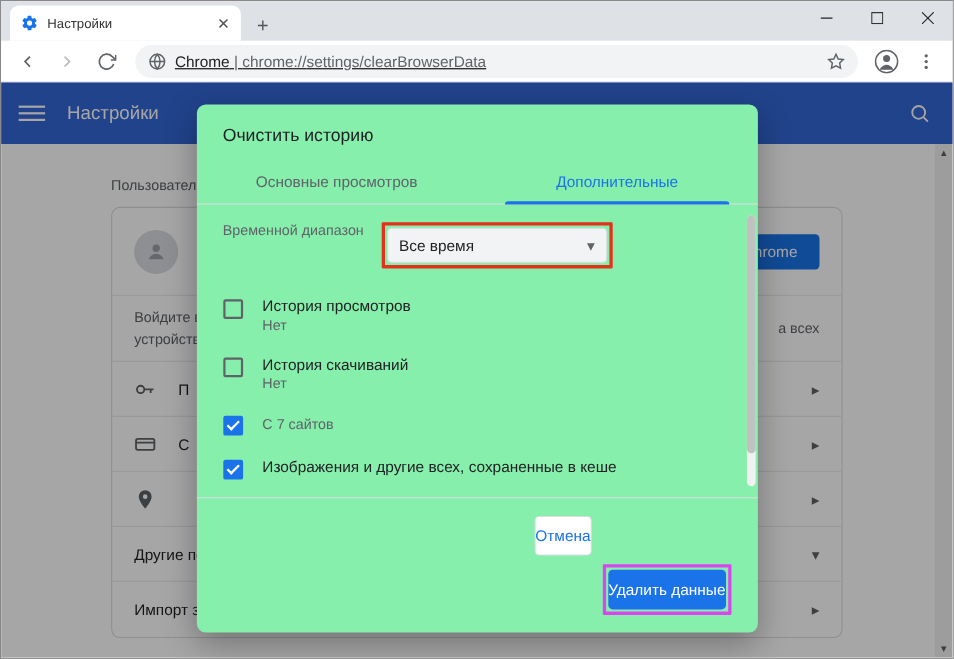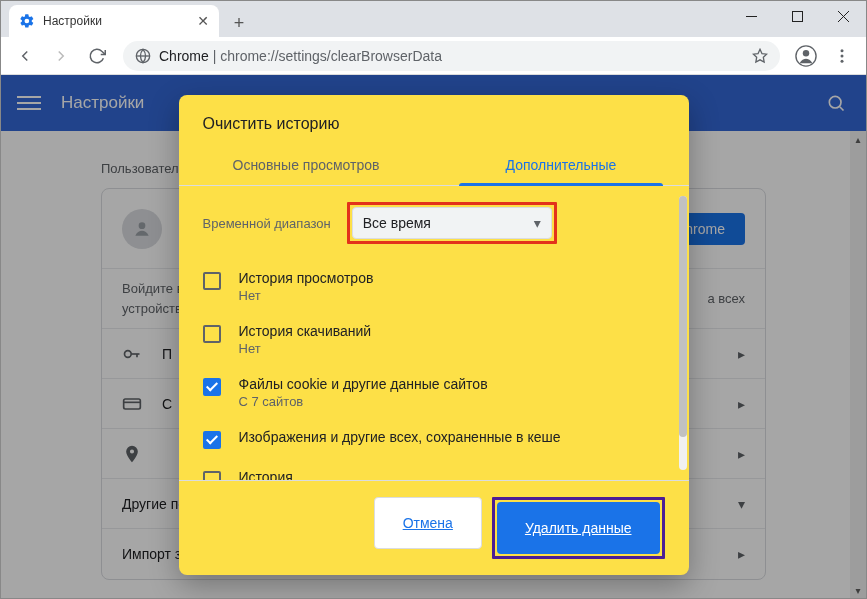--- a/index.html
+++ b/index.html
@@ -13,21 +13,21 @@
   .tab-close { font-size: 14px; color: #555; }
   .newtab { width: 28px; height: 28px; display: flex; align-items: center; justify-content: center; color: #555; font-size: 18px; margin-left: 6px; }
   .win-controls { position: absolute; right: 0; top: 0; display: flex; }
   .win-btn { width: 46px; height: 30px; display: flex; align-items: center; justify-content: center; color: #222; }
   .win-btn svg { width: 11px; height: 11px; }
 
   
   .toolbar { height: 38px; background: #fff; display: flex; align-items: center; padding: 0 8px; gap: 4px; border-bottom: 1px solid #ddd; }
   .tool-btn { width: 32px; height: 32px; display: flex; align-items: center; justify-content: center; color: #5f6368; border-radius: 50%; }
   .tool-btn.disabled { color: #bbb; }
-  .omnibox { flex: 1; height: 30px; background: #f1f3f4; border-radius: 15px; display: flex; align-items: center; padding: 0 12px; gap: 8px; margin: 0 6px; }
+  .omnibox { flex: 1; height: 30px; background: #f1f3f4; border-radius: 15px; display: flex; align-items: center; padding: 0 12px; gap: 8px; margin: 0 6px; text-decoration: underline; }
   .omni-icon { width: 16px; height: 16px; color: #5f6368; }
   .omni-text { font-size: 14px; color: #5f6368; }
   .omni-text .chrome { color: #202124; }
   .omni-star { color: #5f6368; margin-left: auto; }
 
   
   .settings-header { height: 56px; background: #3367d6; display: flex; align-items: center; padding: 0 16px; color: #fff; position: relative; }
   .hamburger { width: 24px; height: 24px; display: flex; flex-direction: column; justify-content: center; gap: 4px; margin-right: 20px; }
   .hamburger span { height: 2px; background: #fff; }
   .settings-title { font-size: 17px; font-weight: 400; }
@@ -42,44 +42,44 @@
   .bg-row-top { height: 80px; }
   .bg-avatar { width: 40px; height: 40px; background: #dadce0; border-radius: 50%; display: flex; align-items: center; justify-content: center; }
   .bg-avatar svg { width: 20px; height: 20px; fill: #9aa0a6; }
   .bg-sync-btn { margin-left: auto; background: #1a73e8; color: #fff; padding: 8px 20px; border-radius: 4px; font-size: 14px; }
   .bg-row-icon { width: 20px; color: #5f6368; }
   .bg-chevron { margin-left: auto; color: #5f6368; }
   .bg-sync-desc { font-size: 13px; color: #5f6368; line-height: 1.5; }
 
   
   .overlay { position: absolute; top: 74px; left: 0; right: 0; bottom: 0; background: rgba(0,0,0,0.35); display: flex; justify-content: center; }
-  .dialog { width: 510px; background: #fde047; border-radius: 8px; margin-top: 20px; height: 480px; display: flex; flex-direction: column; box-shadow: 0 10px 30px rgba(0,0,0,0.3); }
+  .dialog { width: 510px; background: #86efac; border-radius: 8px; margin-top: 20px; height: 480px; display: flex; flex-direction: column; box-shadow: 0 10px 30px rgba(0,0,0,0.3); }
   .dialog-title { font-size: 16px; color: #202124; padding: 20px 24px 14px; }
   .dialog-tabs { display: flex; border-bottom: 1px solid #dadce0; }
   .dialog-tab { flex: 1; text-align: center; padding: 10px 0 12px; font-size: 14px; color: #5f6368; position: relative; }
   .dialog-tab.active { color: #1a73e8; }
   .dialog-tab.active::after { content: ""; position: absolute; bottom: -1px; left: 10%; right: 10%; height: 3px; background: #1a73e8; border-radius: 3px 3px 0 0; }
   .dialog-body { flex: 1; overflow: hidden; position: relative; padding: 0 24px; }
-  .time-row { display: flex; align-items: center; gap: 16px; padding: 16px 0; }
+  .time-row { display: flex; align-items: flex-start; gap: 16px; padding: 16px 0; }
   .time-label { font-size: 13px; color: #5f6368; }
   .time-select-wrap { border: 3px solid #e3321b; padding: 2px; border-radius: 1px; }
   .time-select { width: 200px; height: 32px; border: 1px solid #dadce0; border-radius: 4px; display: flex; align-items: center; padding: 0 10px; font-size: 14px; color: #202124; background: #f1f3f4; justify-content: space-between; }
   .check-list { }
   .check-item { display: flex; gap: 18px; padding: 10px 0; }
   .checkbox { width: 18px; height: 18px; border: 2px solid #5f6368; border-radius: 2px; flex-shrink: 0; position: relative; margin-top: 2px; }
   .checkbox.checked { background: #1a73e8; border-color: #1a73e8; }
   .checkbox.checked::after { content: ""; position: absolute; left: 4px; top: 0px; width: 4px; height: 9px; border: solid #fff; border-width: 0 2px 2px 0; transform: rotate(45deg); }
   .check-text .ct-title { font-size: 14px; color: #202124; }
   .check-text .ct-sub { font-size: 13px; color: #5f6368; margin-top: 2px; }
   .dialog-scrollbar { position: absolute; right: 2px; top: 10px; bottom: 10px; width: 8px; background: #f1f1f1; border-radius: 4px; }
   .dialog-scrollbar::after { content:""; position:absolute; left:0; right:0; top:0; height:88%; background:#c1c1c1; border-radius:4px; }
   .dialog-actions { display: flex; justify-content: flex-end; gap: 10px; padding: 16px 24px; border-top: 1px solid #dadce0; }
-  .btn { height: 52px; padding: 0 28px; border-radius: 4px; font-size: 14px; display: flex; align-items: center; text-decoration: underline; }
+  .btn { height: 36px; padding: 0 0; border-radius: 4px; font-size: 14px; display: flex; align-items: center; }
   .btn-cancel { background: #fff; color: #1a73e8; border: 1px solid #dadce0; }
-  .btn-primary-wrap { border: 3px solid #4c1d95; padding: 2px; border-radius: 1px; }
+  .btn-primary-wrap { border: 3px solid #d946ef; padding: 2px; border-radius: 1px; margin-top: 44px; }
   .btn-primary { background: #1a73e8; color: #fff; }
 
   
   .global-scroll { position: absolute; right: 0; top: 130px; bottom: 0; width: 16px; background: #f1f1f1; }
   .global-scroll .up, .global-scroll .down { height: 16px; display: flex; align-items:center; justify-content:center; font-size:10px; color:#606060;}
   .global-scroll .down { position:absolute; bottom:0; left:0; right:0; }
 </style>
 </head>
 <body>
 
@@ -254,21 +254,20 @@
         <div class="check-item">
           <div class="checkbox"></div>
           <div class="check-text">
               <div class="ct-title">История скачиваний</div>
               <div class="ct-sub">Нет</div>
             </div>
         </div>
         <div class="check-item">
           <div class="checkbox checked"></div>
           <div class="check-text">
-              <div class="ct-title">Файлы cookie и другие данные сайтов</div>
               <div class="ct-sub">С 7 сайтов</div>
             </div>
         </div>
         <div class="check-item">
           <div class="checkbox checked"></div>
           <div class="check-text">
               <div class="ct-title">Изображения и другие всех, сохраненные в кеше</div>
             </div>
         </div>
         <div class="check-item">

